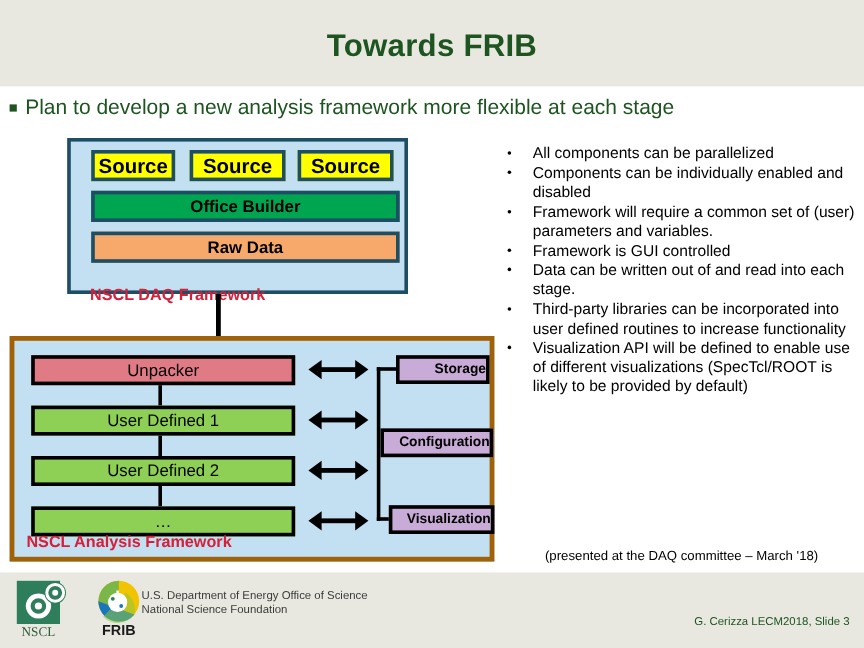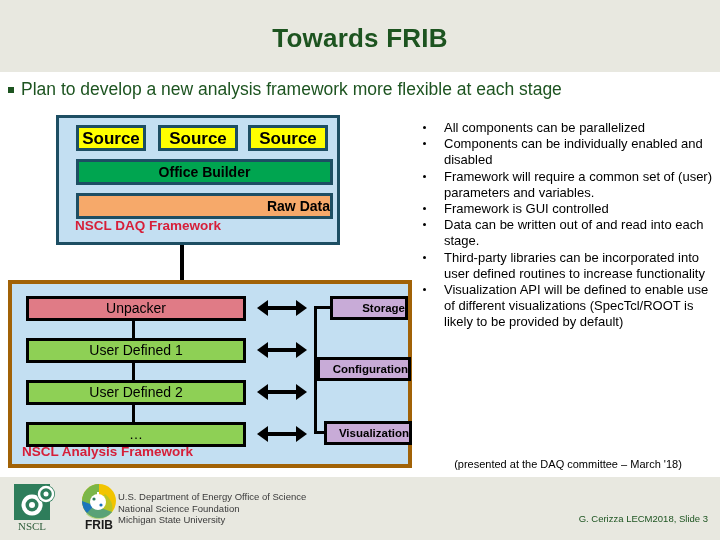--- a/index.html
+++ b/index.html
@@ -106,26 +106,26 @@
     position: absolute;
     left: 17px; top: 75px;
     width: 257px;
     height: 26px;
     background: #f6a96a;
     border: 3px solid #1d4e63;
     box-sizing: border-box;
     color: #000;
     font-size: 14px;
     font-weight: bold;
-    text-align: right;
+    text-align: center;
     line-height: 21px;
   }
   .daq-label {
     position: absolute;
-    left: 16px; top: 100px;
+    left: 16px; top: 120px;
     font-size: 13.5px;
     font-weight: bold;
     color: #d61f39;
   }
   
   .connector {
     position: absolute;
     left: 180px; top: 245px;
     width: 4px;
     height: 35px;
@@ -421,18 +421,17 @@
       <circle cx="22" cy="17" r="1.6" fill="#2e7d5b"></circle>
       <circle cx="29" cy="23" r="1.6" fill="#1b75bb"></circle>
       <path d="M25 10 l2 0 l0 3 l3 0 l0 2 l-3 0 l0 3 l-2 0 l0 -3 l-3 0 l0 -2 l3 0 z" fill="#ffffff"></path>
       <text x="27" y="47" font-family="'Liberation Sans', sans-serif" font-size="12" font-weight="bold" fill="#1a1a1a" text-anchor="middle">FRIB</text>
     </svg>
   </div>
 
   <div class="footer-text">
     <div>U.S. Department of Energy Office of Science</div>
     <div>National Science Foundation</div>
-    <div>Michigan State University</div>
   </div>
 
   <div class="credit">G. Cerizza LECM2018, Slide 3</div>
 
 </div>
 
 </body></html>

